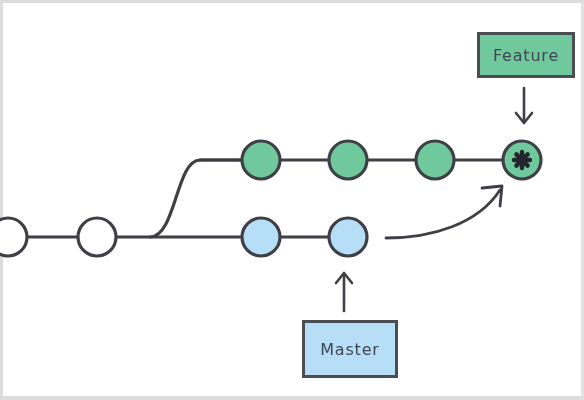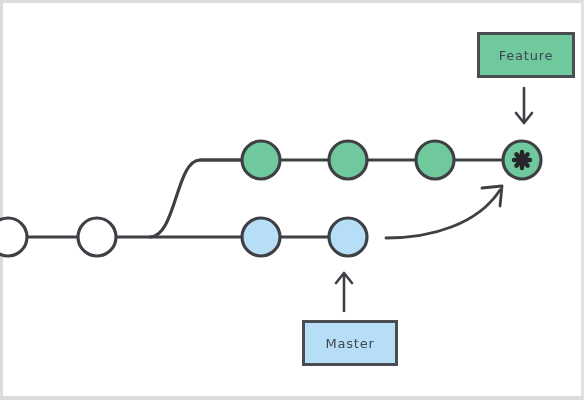--- a/index.html
+++ b/index.html
@@ -31,37 +31,37 @@
     width: 584px;
     height: 400px;
   }
   .label-box {
     position: absolute;
     box-sizing: border-box;
     border: 3px solid #4a4d52;
     display: flex;
     align-items: center;
     justify-content: center;
-    font-size: 13px;
+    font-size: 16px;
     letter-spacing: 0.8px;
     color: #3f4654;
     font-family: "DejaVu Sans", sans-serif;
   }
   #feature-box {
     left: 474px;
     top: 29px;
     width: 98px;
     height: 46px;
     background: #6fc99c;
   }
   #master-box {
     left: 299px;
     top: 317px;
     width: 96px;
-    height: 46px;
+    height: 58px;
     background: #b6dff7;
     text-align: right;
   }
 </style>
 </head>
 <body>
 
 <div id="canvas">
 
   <svg id="graph" viewBox="0 0 584 400">

